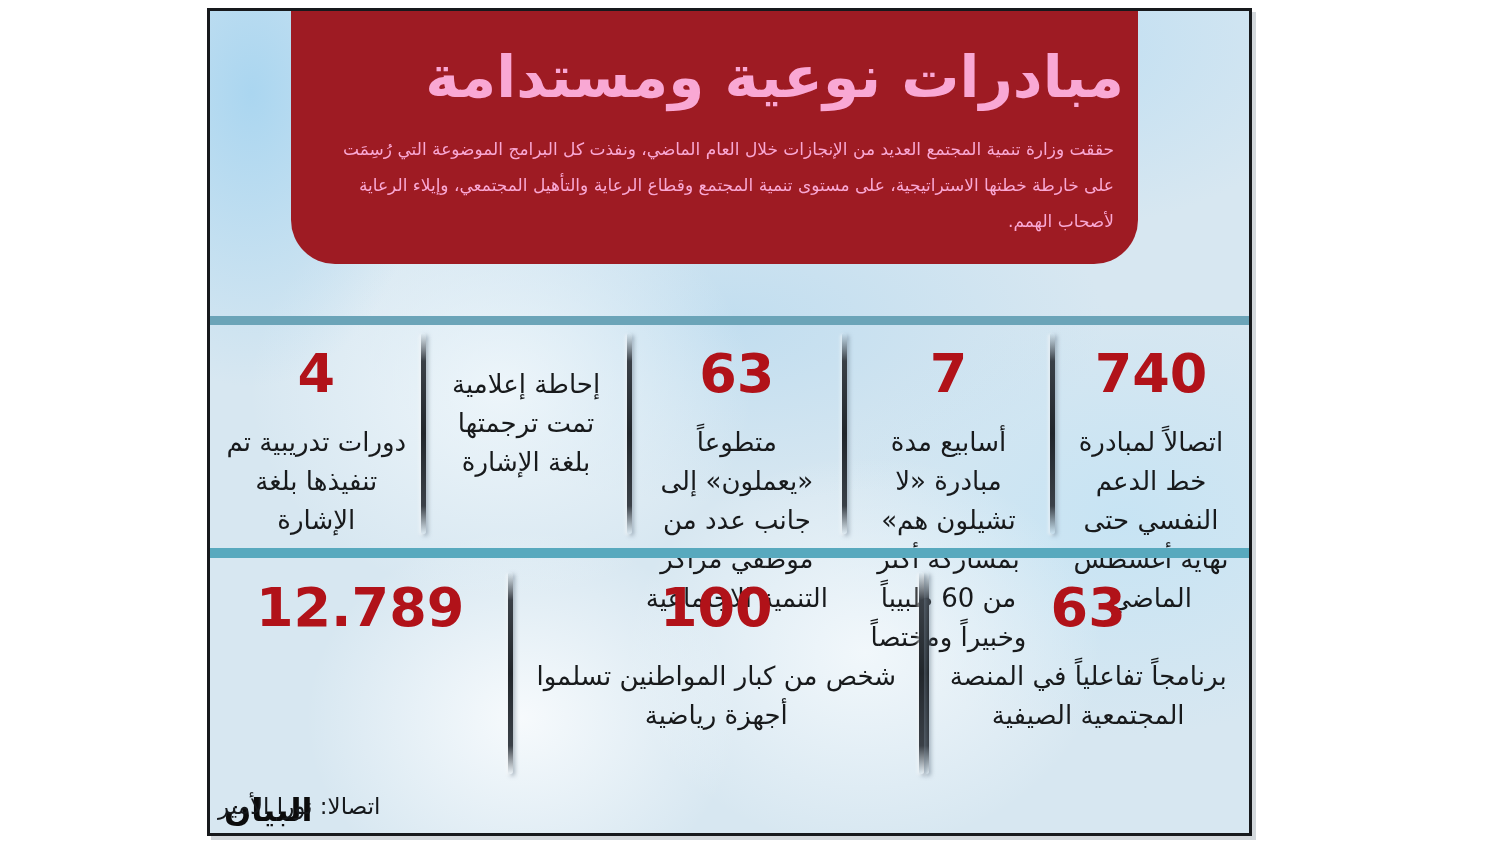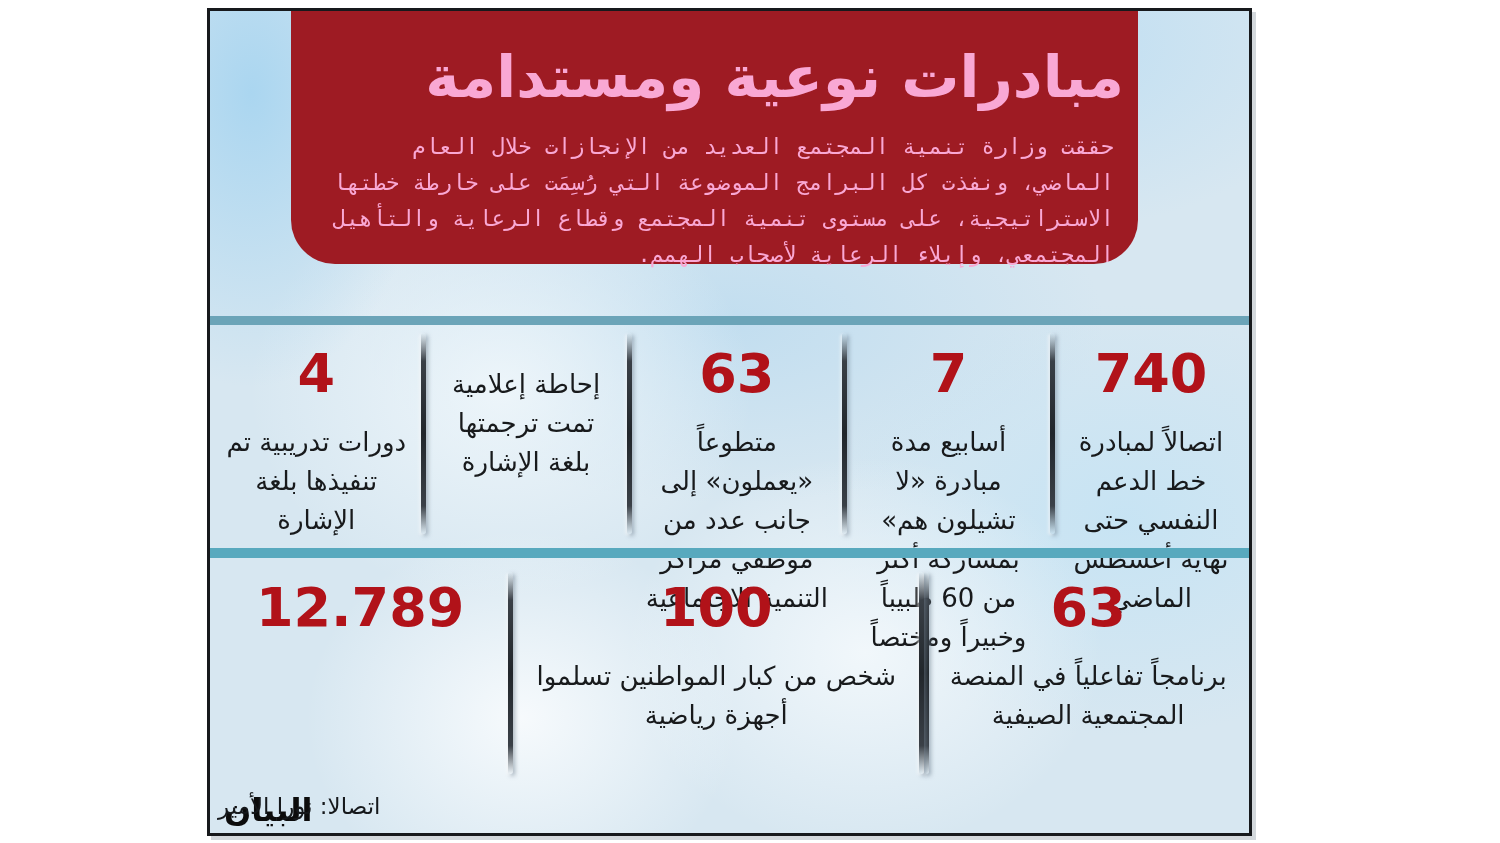--- a/index.html
+++ b/index.html
@@ -31,23 +31,22 @@
     background:var(--banner-red,#9e1b23);
     border-radius:0 0 44px 44px;
     color:#f9a8d4;
     padding:14px 14px 0 26px;
   }
   #banner h1 {
     font-size:58px; font-weight:bold; line-height:104px;
     text-align:right; letter-spacing:0;
   }
   #banner p {
-    font-size:22px; line-height:36px; text-align:right;
+    font-size:17px; line-height:36px; text-align:right;
     padding:2px 10px 0 6px;
-    font-family:Liberation Mono, monospace;
   }
 
   
   .hbar { position:absolute; left:0; right:0; height:9px; }
   #hbar1 { top:305px; background:var(--teal-bar-1,#6ba4b8); }
   #hbar2 { top:537px; height:10px; background:var(--teal-bar-2,#58a9be); }
 
   
   .stat-row { position:absolute; left:2px; right:2px; display:flex; direction:rtl; }
   #row1 { top:314px; height:223px; }

